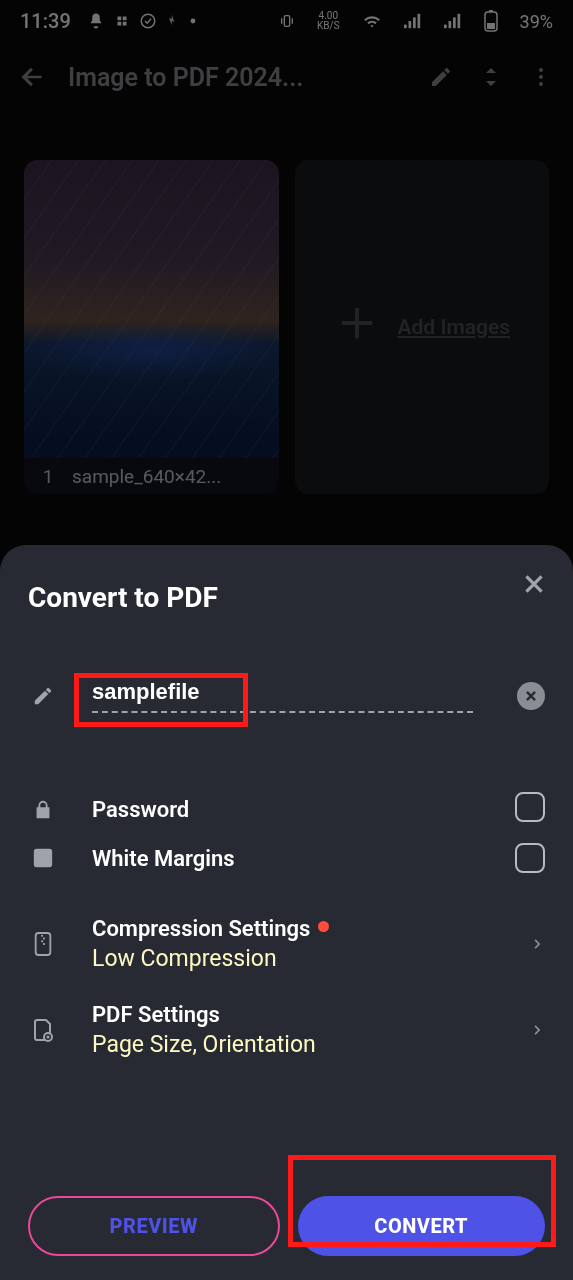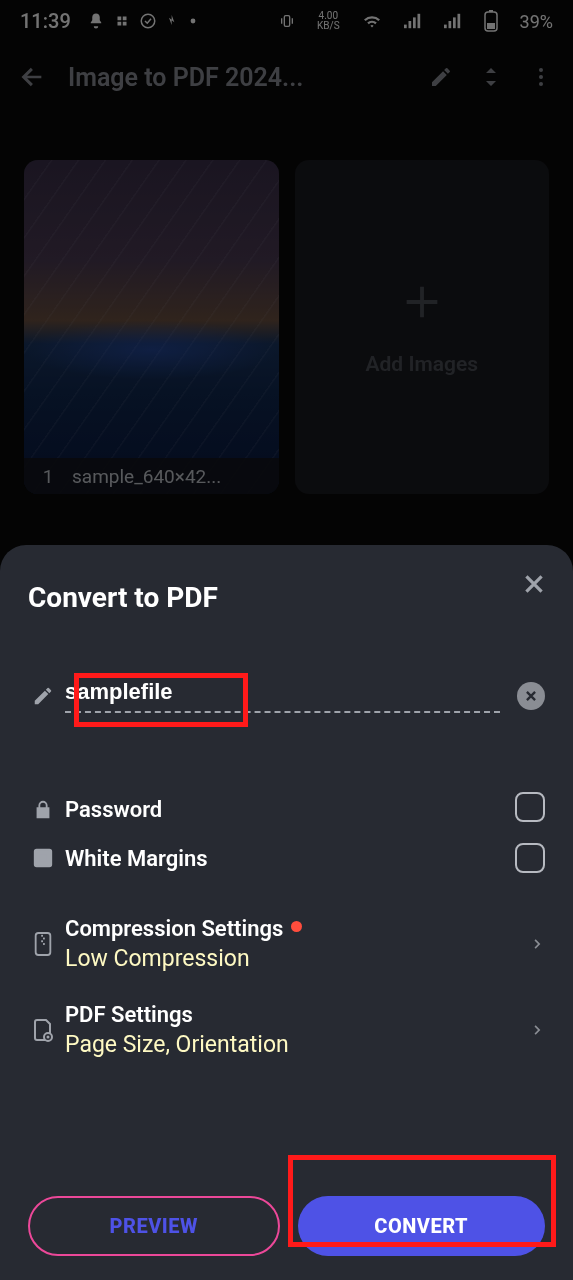--- a/index.html
+++ b/index.html
@@ -86,25 +86,26 @@
     background: rgba(20,22,28,0.92);
     display: flex;
     align-items: center;
     font-size: 19px;
     color: #c2c5cc;
   }
   .caption .num { width: 48px; text-align: center; }
   .caption .name { flex:1; overflow:hidden; white-space:nowrap; text-overflow: ellipsis; }
   .add-card {
     display: flex;
-    flex-direction: column;
+    flex-direction: row;
     align-items: center;
     justify-content: center;
     gap: 18px;
     color: #4b4e56;
+    text-decoration: underline;
   }
   .add-card .plus { font-size: 54px; line-height: 1; font-weight: 300;}
   .add-card .lbl { font-size: 21px; font-weight: 600; }
 
   
   .dim {
     position: absolute;
     inset: 0;
     background: rgba(0,0,0,0.55);
     pointer-events: none;
@@ -130,21 +131,21 @@
     color:#9fa3ab;
   }
   .sheet-title {
     font-size: 28px;
     font-weight: 700;
     margin-bottom: 46px;
   }
   .row {
     display: flex;
     align-items: center;
-    gap: 7px;
+    gap: 34px;
     min-height: 72px;
   }
   .row-icon { width: 30px; display:flex; align-items:center; justify-content:center; }
   .row-icon svg { fill:#9fa3ab; }
   .row-body { flex: 1; }
   .row-label { font-size: 22px; font-weight: 600; color:#fff; }
   .row-sub { font-size: 23px; color:#fef9c3; margin-top: 4px; }
   .row-tail { display:flex; align-items:center; }
   .checkbox {
     width: 30px; height: 30px;

